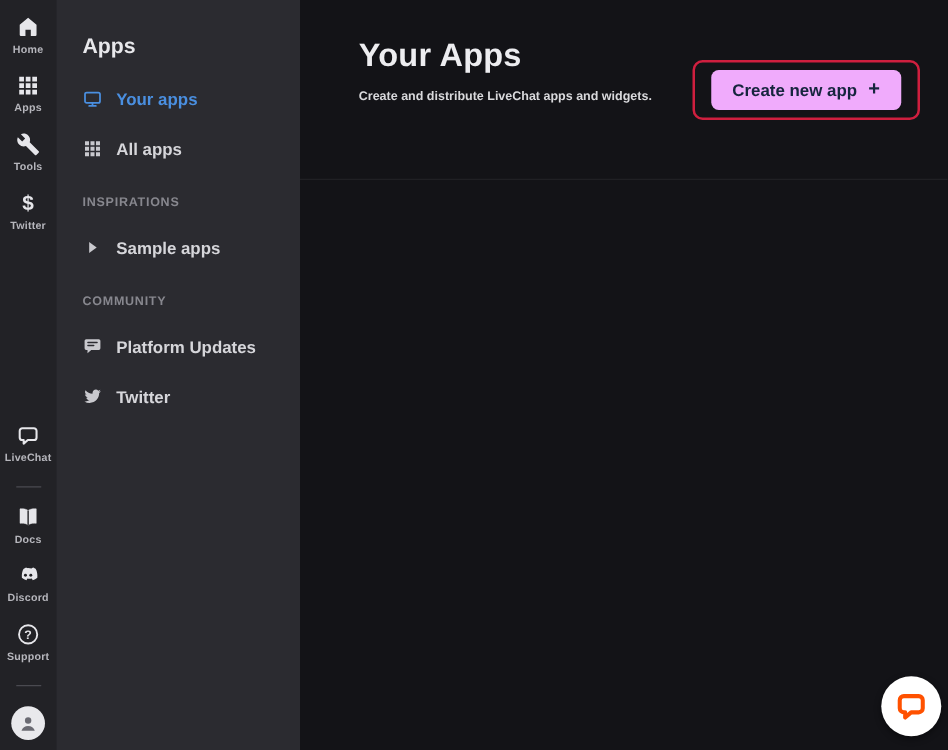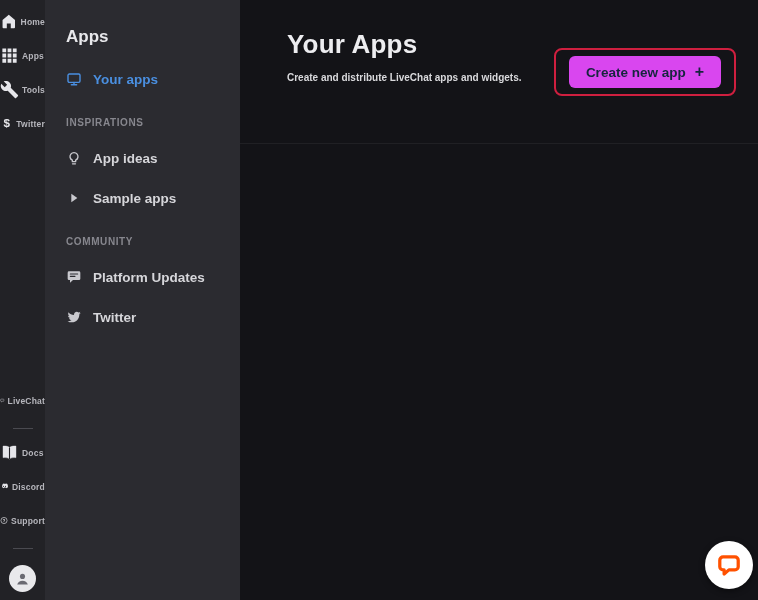--- a/index.html
+++ b/index.html
@@ -13,21 +13,21 @@
 
   
   .rail {
     width: 45px; flex: 0 0 45px;
     background: #222226;
     display: flex; flex-direction: column; align-items: center;
     padding: 12px 0 8px 0;
   }
   .rail-item {
     width: 100%;
-    display: flex; flex-direction: row; align-items: center;
+    display: flex; flex-direction: column; align-items: center;
     gap: 3px; margin-bottom: 15px; cursor: pointer;
   }
   .rail-item svg { width: 19px; height: 19px; color: #e6e6ea; }
   .rail-label { font-size: 8.5px; font-weight: 600; color: #b6b6bc; letter-spacing: 0.2px; }
   .rail-bottom { margin-top: auto; width: 100%; display: flex; flex-direction: column; align-items: center; }
   .rail-divider { width: 20px; height: 1px; background: #4a4a50; margin: 3px auto 14px auto; }
   .avatar {
     width: 27px; height: 27px; border-radius: 50%;
     background: #e9e9ec; display: flex; align-items: center; justify-content: center;
     margin-top: 2px; cursor: pointer;
@@ -61,21 +61,21 @@
   .main-subtitle {
     margin-top: 11px; font-size: 10px; font-weight: 700;
     color: #d9d9dc; max-width: 240px; line-height: 1.38;
   }
   .btn-highlight {
     position: absolute; top: 48px; right: 22px;
     border: 2px solid #cf1f3f; border-radius: 8px;
     padding: 6px 13px;
   }
   .create-btn {
-    background: #d946ef; color: #16253e;
+    background: #f0abfc; color: #16253e;
     border: none; border-radius: 6px;
     font-family: "Liberation Sans", sans-serif;
     font-size: 13.5px; font-weight: 700;
     padding: 8px 17px; cursor: pointer;
     display: flex; align-items: center; gap: 9px;
   }
   .create-btn .plus { font-size: 16px; font-weight: 700; line-height: 1; }
   .main-body { flex: 1; }
 
   
@@ -175,30 +175,29 @@
     <h1 class="sidebar-title">Apps</h1>
 
     <div class="side-item active">
       <svg viewBox="0 0 24 24" fill="none" stroke="currentColor" stroke-width="2.1" stroke-linejoin="round">
           <rect x="3" y="4.5" width="18" height="12.5" rx="2"></rect>
           <path d="M12 17v3.2M8 20.6h8" stroke-linecap="round"></path>
         </svg>
       <span class="side-label">Your apps</span>
     </div>
 
+    <div class="side-item">
+      <svg viewBox="0 0 24 24" fill="currentColor">
+          <path d="M3 3h4.8v4.8H3zM9.6 3h4.8v4.8H9.6zM16.2 3H21v4.8h-4.8zM3 9.6h4.8v4.8H3zM9.6 9.6h4.8v4.8H9.6zM16.2 9.6H21v4.8h-4.8zM3 16.2h4.8V21H3zM9.6 16.2h4.8V21H9.6zM16.2 16.2H21V21h-4.8z"></path>
+        </svg>
+      <span class="side-label">All apps</span>
+    </div>
 
     <div class="side-header">INSPIRATIONS</div>
 
-    <div class="side-item">
-      <svg viewBox="0 0 24 24" fill="none" stroke="currentColor" stroke-width="2" stroke-linecap="round" stroke-linejoin="round">
-          <path d="M9.5 17.5v-2.2a6 6 0 1 1 5 0v2.2z"></path>
-          <path d="M9.8 20.8h4.4"></path>
-        </svg>
-      <span class="side-label">App ideas</span>
-    </div>
 
     <div class="side-item">
       <svg viewBox="0 0 24 24" fill="currentColor">
           <path d="M8 5.5l9 6.5-9 6.5z"></path>
         </svg>
       <span class="side-label">Sample apps</span>
     </div>
 
     <div class="side-header">COMMUNITY</div>
 

